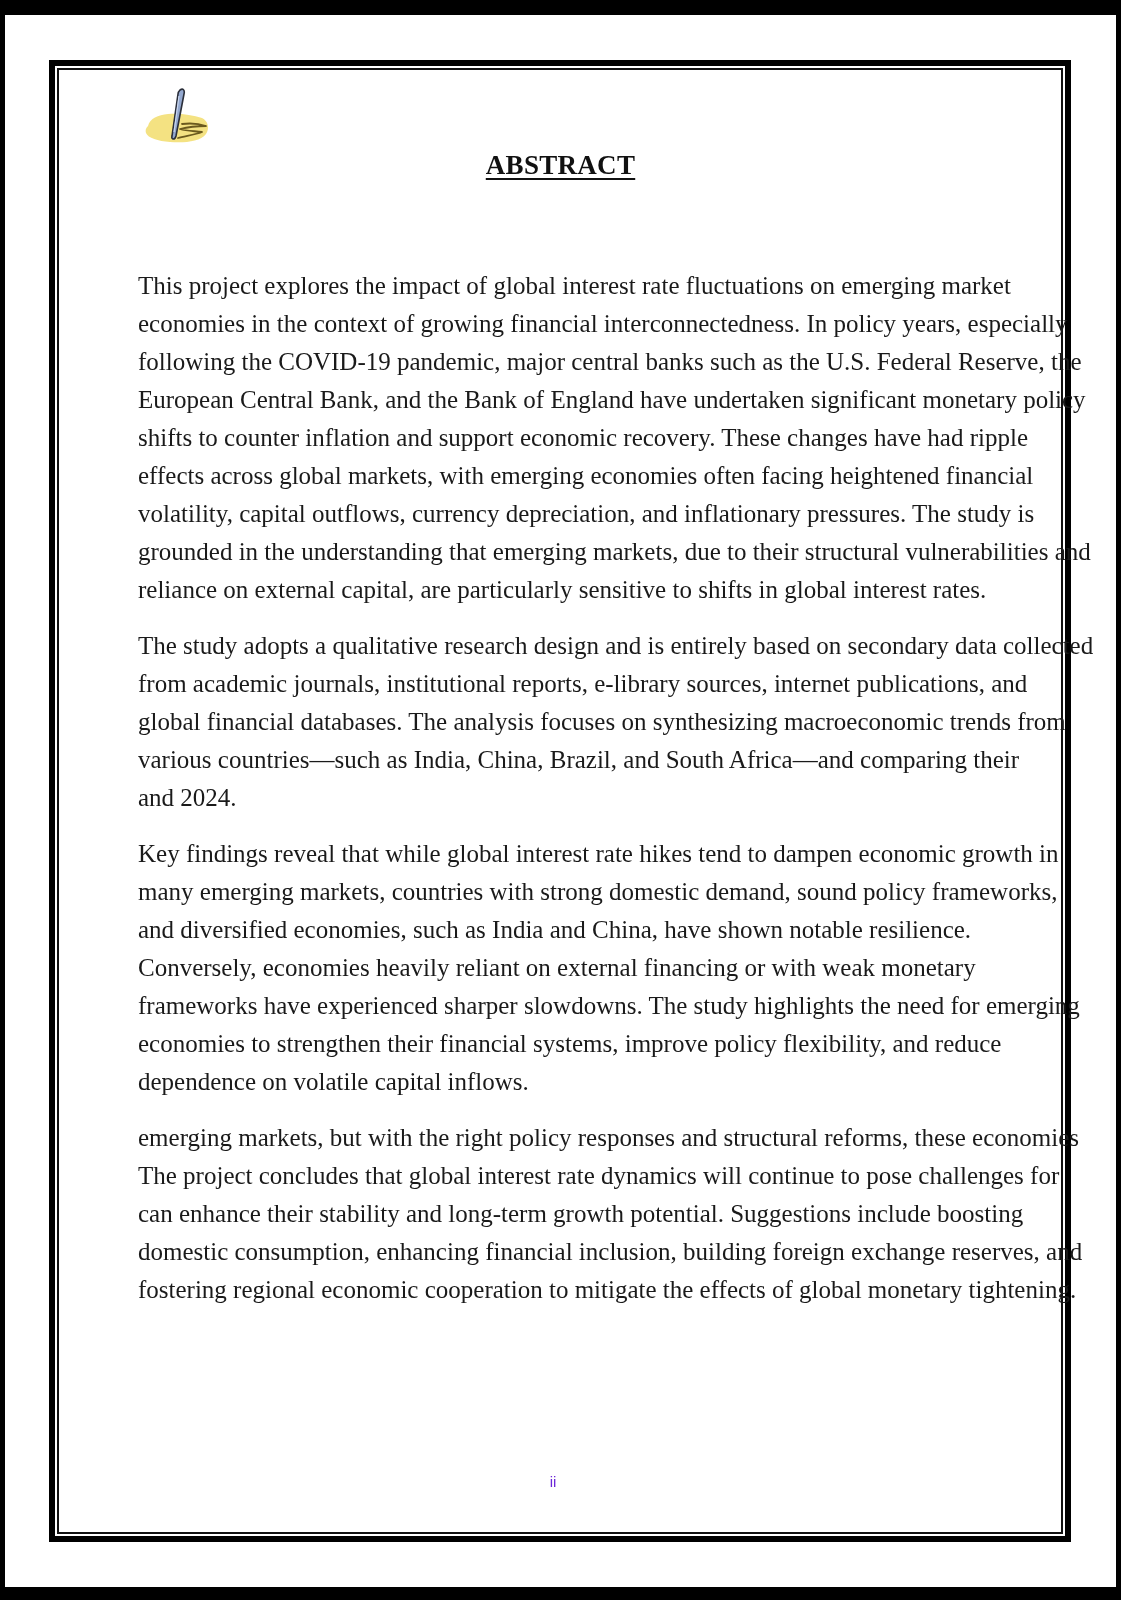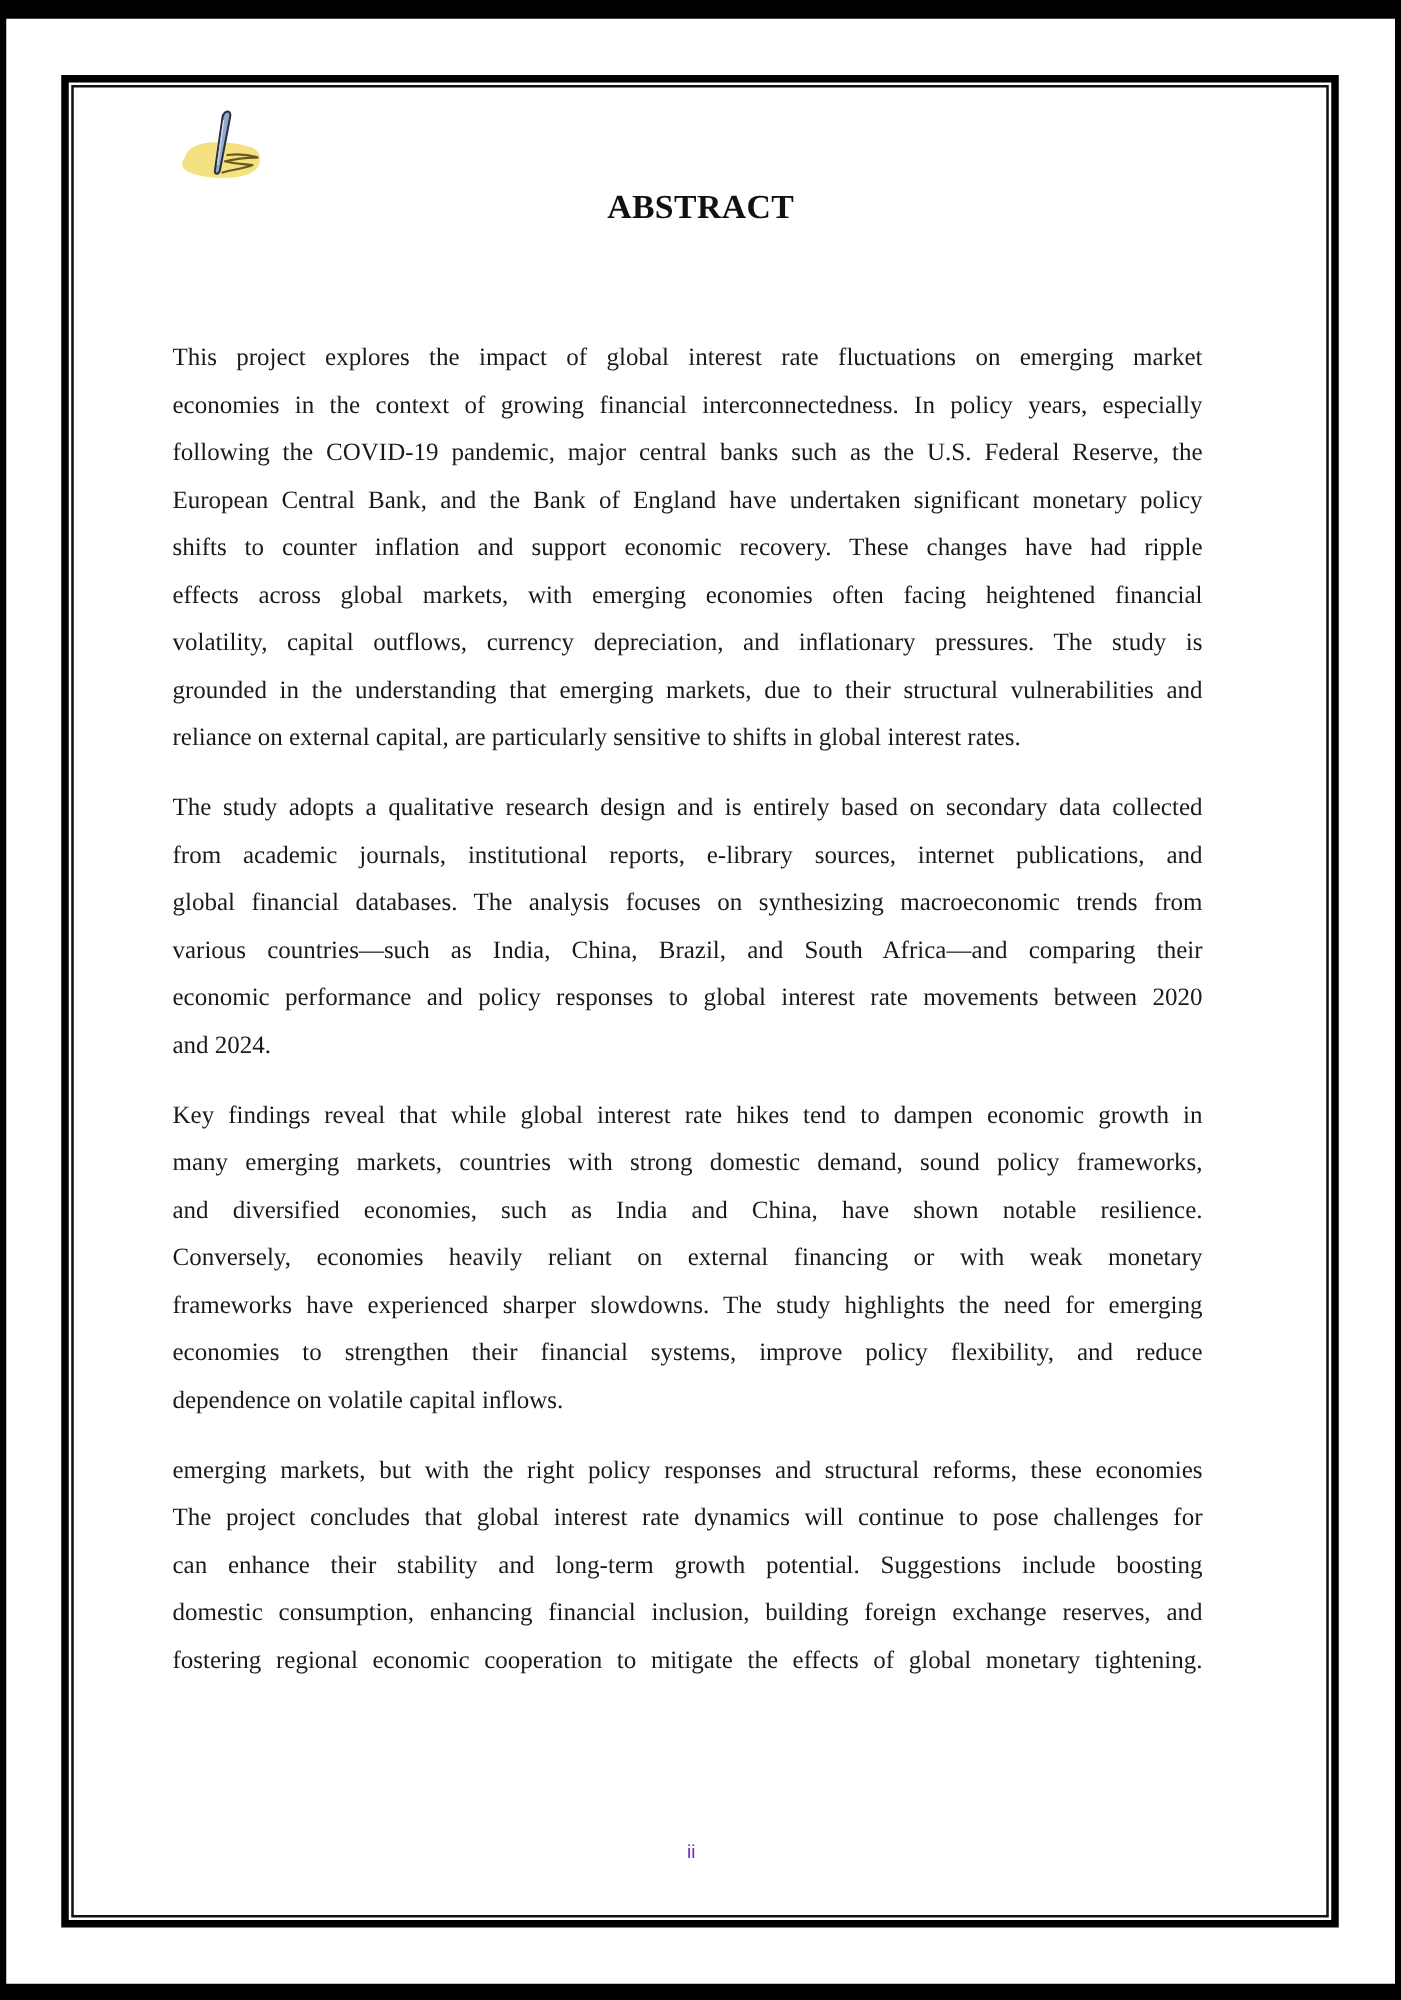--- a/index.html
+++ b/index.html
@@ -52,30 +52,31 @@
       width: 1111px;
       top: 135px;
       text-align: center;
       font-family: "Liberation Serif", serif;
       font-weight: bold;
       font-size: 27px;
       letter-spacing: 0.3px;
       color: #111;
     }
     .title span {
+      text-decoration: underline;
       text-decoration-thickness: 2px;
       text-underline-offset: 4px;
     }
     .body-text {
       position: absolute;
       left: 133px;
       width: 824px;
       top: 252px;
       font-family: "Liberation Serif", serif;
-      font-size: 20px;
+      font-size: 25px;
       color: #1a1a1a;
     }
     .para {
       margin: 0 0 18px 0;
     }
     .line {
       display: block;
       height: 38px;
       line-height: 38px;
       text-align: justify;
@@ -129,21 +130,20 @@
       <span class="line">effects across global markets, with emerging economies often facing heightened financial</span>
       <span class="line">volatility, capital outflows, currency depreciation, and inflationary pressures. The study is</span>
       <span class="line">grounded in the understanding that emerging markets, due to their structural vulnerabilities and</span>
       <span class="line last">reliance on external capital, are particularly sensitive to shifts in global interest rates.</span>
     </div>
     <div class="para">
       <span class="line">The study adopts a qualitative research design and is entirely based on secondary data collected</span>
       <span class="line">from academic journals, institutional reports, e-library sources, internet publications, and</span>
       <span class="line">global financial databases. The analysis focuses on synthesizing macroeconomic trends from</span>
       <span class="line">various countries—such as India, China, Brazil, and South Africa—and comparing their</span>
-      <span class="line">economic performance and policy responses to global interest rate movements between 2020</span>
       <span class="line last">and 2024.</span>
     </div>
     <div class="para">
       <span class="line">Key findings reveal that while global interest rate hikes tend to dampen economic growth in</span>
       <span class="line">many emerging markets, countries with strong domestic demand, sound policy frameworks,</span>
       <span class="line">and diversified economies, such as India and China, have shown notable resilience.</span>
       <span class="line">Conversely, economies heavily reliant on external financing or with weak monetary</span>
       <span class="line">frameworks have experienced sharper slowdowns. The study highlights the need for emerging</span>
       <span class="line">economies to strengthen their financial systems, improve policy flexibility, and reduce</span>
       <span class="line last">dependence on volatile capital inflows.</span>

